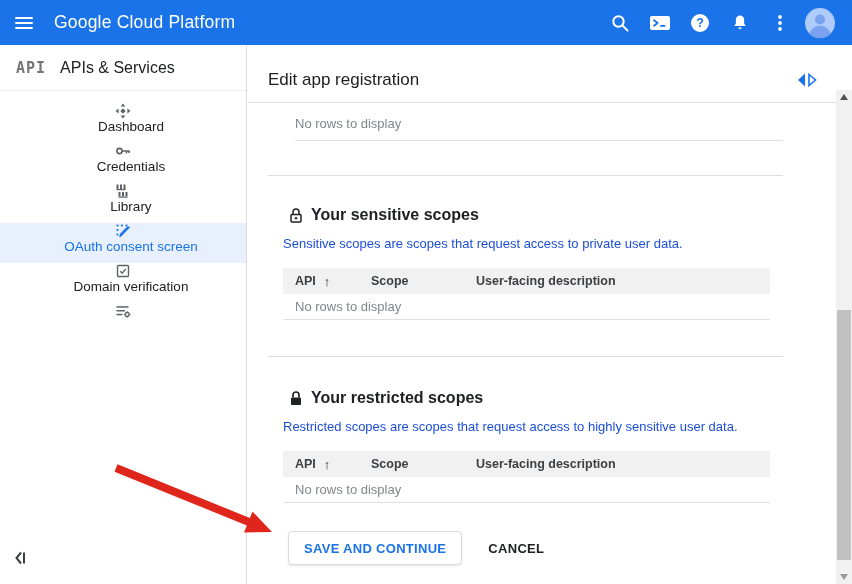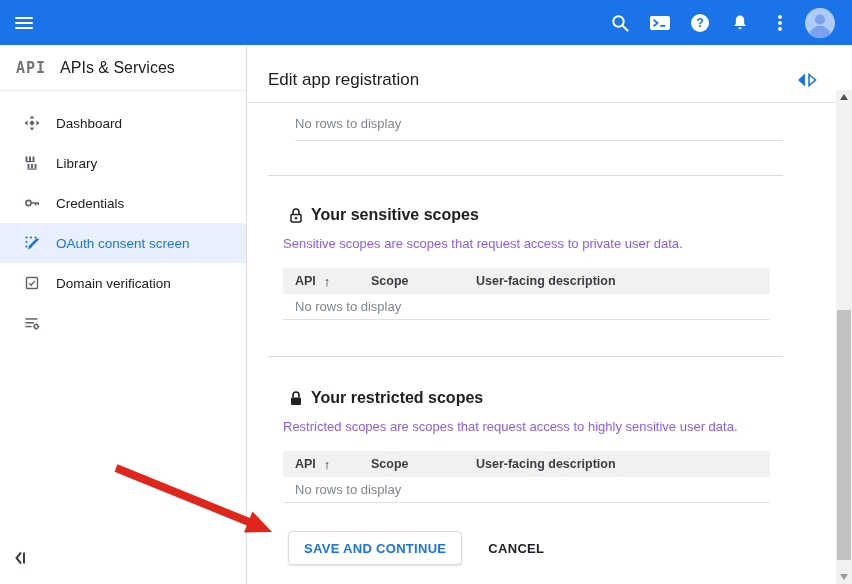--- a/index.html
+++ b/index.html
@@ -19,21 +19,21 @@
   .topbar-right { margin-left:auto; display:flex; align-items:center; padding-right:12px; }
   .tb-icon { width:40px; height:40px; display:flex; align-items:center; justify-content:center; cursor:pointer; }
   .avatar-wrap { width:40px; height:40px; display:flex; align-items:center; justify-content:center; cursor:pointer; }
 
   
   .sidebar { position:absolute; left:0; top:45px; width:247px; height:539px; background:#fff; border-right:1px solid #dadce0; }
   .sidebar-header { height:46px; display:flex; align-items:center; padding-left:16px; border-bottom:1px solid #eeeeee; }
   .api-glyph { font-family:"DejaVu Sans Mono", monospace; font-weight:700; font-size:15px; color:#757575; letter-spacing:1px; }
   .sidebar-title { font-size:16px; color:#202124; margin-left:14px; }
   .nav { padding-top:12px; }
-  .nav-item { height:40px; display:flex; align-items:center; padding-left:24px; cursor:pointer; }
+  .nav-item { height:40px; display:flex; align-items:center; padding-left:16px; cursor:pointer;flex-direction:column; }
   .nav-item .nicon { width:16px; height:16px; margin-right:16px; flex:0 0 16px; }
   .nav-item .nlabel { font-size:13.5px; color:#202124; }
   .nav-item.active { background:#e8f0fe; }
   .nav-item.active .nlabel { color:#1a73e8;text-align:right; }
   .collapse-btn { position:absolute; left:12px; bottom:14px; width:24px; height:20px; cursor:pointer; }
 
   
   .main { position:absolute; left:248px; top:58px; width:604px; height:539px; background:#fff; }
   .main-header { height:45px; display:flex; align-items:center; border-bottom:1px solid #e0e0e0; padding:0 20px; }
   .main-title { font-size:17px; color:#202124; font-weight:400; }
@@ -46,21 +46,21 @@
   .frag-row { margin-left:27px; padding-top:10px; padding-bottom:8px; border-bottom:1px solid #e0e0e0; }
   .divider { border-bottom:1px solid #dadce0; }
   .div1 { margin-top:34px; }
   .div2 { margin-top:36px; }
 
   .section-head { display:flex; align-items:center; margin-left:20px; }
   .sec1 .section-head { margin-top:30px; }
   .sec2 .section-head { margin-top:32px; }
   .section-head svg { margin-right:7px; }
   .section-title { font-size:16px; font-weight:700; color:#202124; }
-  .section-desc { font-size:13px; color:#8b5cf6; margin-left:15px; margin-top:12px; }
+  .section-desc { font-size:13px; color:#1d4ed8; margin-left:15px; margin-top:12px; }
 
   .scopes-table { margin-left:15px; margin-top:17px; width:487px; }
   .t-head { background:#f1f1f1; display:flex; align-items:center; height:26px; font-size:12.5px; font-weight:700; color:#3c4043; }
   .t-head .c1 { width:88px; padding-left:12px; display:flex; align-items:center; }
   .t-head .c2 { width:105px; }
   .t-head .c3 { flex:1; }
   .sort-arrow { font-size:13px; margin-left:8px; font-weight:700; color:#202124; }
   .t-row { height:26px; display:flex; align-items:center; padding-left:12px; border-bottom:1px solid #e0e0e0; }
 
   .btn-row { display:flex; align-items:center; margin-left:20px; margin-top:28px; }
@@ -83,20 +83,21 @@
 <body>
 
 <div class="topbar">
   <div class="hamburger">
     <div class="bars">
         <div></div>
         <div></div>
         <div></div>
       </div>
   </div>
+  <div class="brand">Google Cloud Platform</div>
 
 
   <div class="topbar-right">
     <div class="tb-icon">
       <svg width="20" height="20" viewBox="0 0 20 20">
           <circle cx="8.5" cy="8.5" r="5.2" fill="none" stroke="#fff" stroke-width="2"></circle>
           <line x1="12.6" y1="12.6" x2="17.5" y2="17.5" stroke="#fff" stroke-width="2" stroke-linecap="round"></line>
         </svg>
     </div>
     <div class="tb-icon">
@@ -146,42 +147,42 @@
       <svg class="nicon" viewBox="0 0 16 16">
           <g fill="#5f6368">
             <polygon points="8,0.5 5.6,3.6 10.4,3.6"></polygon>
             <polygon points="8,15.5 5.6,12.4 10.4,12.4"></polygon>
             <polygon points="0.5,8 3.6,5.6 3.6,10.4"></polygon>
             <polygon points="15.5,8 12.4,5.6 12.4,10.4"></polygon>
             <rect x="6.1" y="6.1" width="3.8" height="3.8" transform="rotate(45 8 8)"></rect>
           </g>
         </svg>
       <span class="nlabel">Dashboard</span>
+    </div>
+    <div class="nav-item">
+      <svg class="nicon" viewBox="0 0 16 16">
+          <circle cx="4.5" cy="8" r="2.6" fill="none" stroke="#5f6368" stroke-width="1.6"></circle>
+          <path d="M7 8 H14.5 M11.5 8 v2.6 M14.2 8 v2" fill="none" stroke="#5f6368" stroke-width="1.6"></path>
+        </svg>
+      <span class="nlabel">Credentials</span>
     </div>
     <div class="nav-item">
       <svg class="nicon" viewBox="0 0 16 16">
           <g fill="#5f6368">
             <rect x="1.5" y="1.5" width="2" height="4.5"></rect>
             <rect x="5" y="1.5" width="2" height="4.5"></rect>
             <rect x="8.5" y="1.5" width="2" height="4.5"></rect>
             <rect x="1.5" y="6" width="9" height="1.2"></rect>
             <rect x="3.5" y="9" width="2" height="4.5"></rect>
             <rect x="7" y="9" width="2" height="4.5"></rect>
             <rect x="10.5" y="9" width="2" height="4.5"></rect>
             <rect x="3.5" y="13.5" width="9" height="1.2"></rect>
           </g>
         </svg>
       <span class="nlabel">Library</span>
-    </div>
-    <div class="nav-item">
-      <svg class="nicon" viewBox="0 0 16 16">
-          <circle cx="4.5" cy="8" r="2.6" fill="none" stroke="#5f6368" stroke-width="1.6"></circle>
-          <path d="M7 8 H14.5 M11.5 8 v2.6 M14.2 8 v2" fill="none" stroke="#5f6368" stroke-width="1.6"></path>
-        </svg>
-      <span class="nlabel">Credentials</span>
     </div>
     <div class="nav-item active">
       <svg class="nicon" viewBox="0 0 16 16">
           <g fill="#1a73e8">
             <circle cx="2.5" cy="2.5" r="1.1"></circle>
             <circle cx="7" cy="2.5" r="1.1"></circle>
             <circle cx="11.5" cy="2.5" r="1.1"></circle>
             <circle cx="2.5" cy="7" r="1.1"></circle>
             <circle cx="2.5" cy="11.5" r="1.1"></circle>
             <circle cx="7" cy="11.5" r="1.1"></circle>

